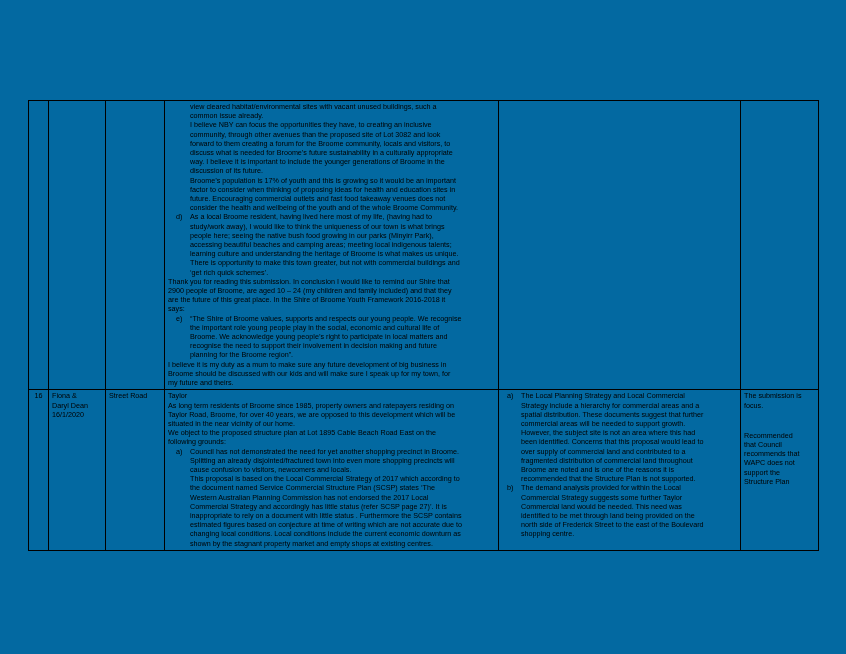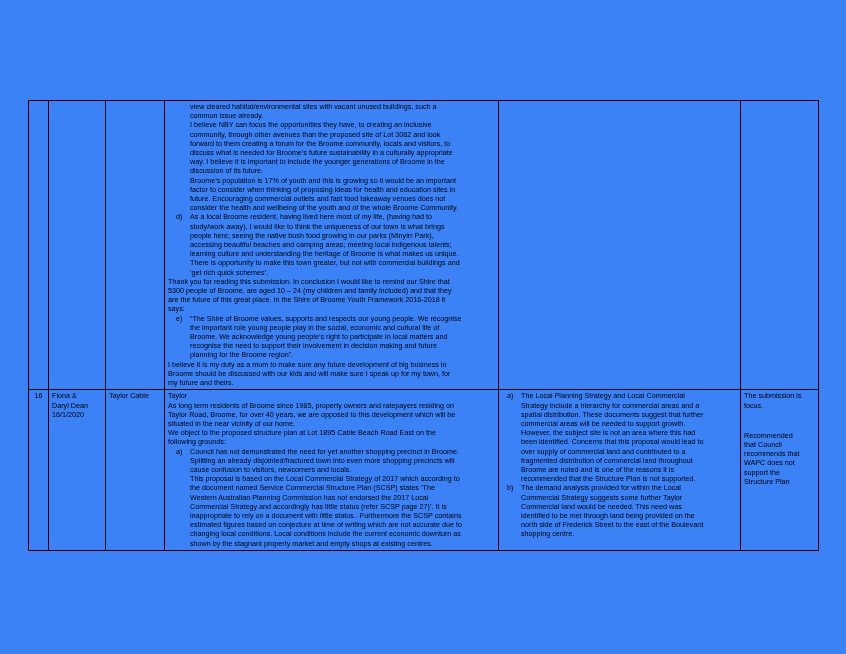--- a/index.html
+++ b/index.html
@@ -6,21 +6,21 @@
   body {
     width: 846px; height: 654px;
     background: #ffffff;
     font-family: "Liberation Sans", sans-serif;
     color: #000000;
     -webkit-font-smoothing: antialiased;
   }
   .page {
     position: relative;
     width: 846px; height: 654px;
-    background: #3b82f6;
+    background: #0369a1;
     overflow: hidden;
   }
   .subs-table {
     position: absolute;
     left: 28px; top: 100px;
     width: 790px;
     border-collapse: collapse;
     table-layout: fixed;
     font-size: 7.2px;
     line-height: 9.2px;
@@ -82,21 +82,21 @@
 future. Encouraging commercial outlets and fast food takeaway venues does not
 consider the health and wellbeing of the youth and of the whole Broome Community.</span></p>
               <p class="li"><span class="marker">d)</span><span>As a local Broome resident, having lived here most of my life, (having had to
 study/work away), I would like to think the uniqueness of our town is what brings
 people here; seeing the native bush food growing in our parks (Minyirr Park),
 accessing beautiful beaches and camping areas; meeting local indigenous talents;
 learning culture and understanding the heritage of Broome is what makes us unique.
 There is opportunity to make this town greater, but not with commercial buildings and
 ‘get rich quick schemes’.</span></p>
               <p>Thank you for reading this submission. In conclusion I would like to remind our Shire that
-5300 people of Broome, are aged 10 – 24 (my children and family included) and that they
+2900 people of Broome, are aged 10 – 24 (my children and family included) and that they
 are the future of this great place. In the Shire of Broome Youth Framework 2016-2018 it
 says:</p>
               <p class="li"><span class="marker">e)</span><span>“The Shire of Broome values, supports and respects our young people. We recognise
 the important role young people play in the social, economic and cultural life of
 Broome. We acknowledge young people’s right to participate in local matters and
 recognise the need to support their involvement in decision making and future
 planning for the Broome region”.</span></p>
               <p>I believe it is my duty as a mum to make sure any future development of big business in
 Broome should be discussed with our kids and will make sure I speak up for my town, for
 my future and theirs.</p>
@@ -107,21 +107,21 @@
           </td>
         <td class="c-rec">
             <div class="blocks"></div>
           </td>
       </tr>
       <tr class="row-entry">
         <td class="c-num pre">16</td>
         <td class="c-name pre">Fiona &amp;
 Daryl Dean
 16/1/2020</td>
-        <td class="c-loc pre">Taylor Cable</td>
+        <td class="c-loc pre">Street Road</td>
         <td class="c-sub">
             <div class="blocks">
               <p>Taylor</p>
               <p>As long term residents of Broome since 1985, property owners and ratepayers residing on
 Taylor Road, Broome, for over 40 years, we are opposed to this development which will be
 situated in the near vicinity of our home.</p>
               <p>We object to the proposed structure plan at Lot 1895 Cable Beach Road East on the
 following grounds:</p>
               <p class="li"><span class="marker">a)</span><span>Council has not demonstrated the need for yet another shopping precinct in Broome.
 Splitting an already disjointed/fractured town into even more shopping precincts will

